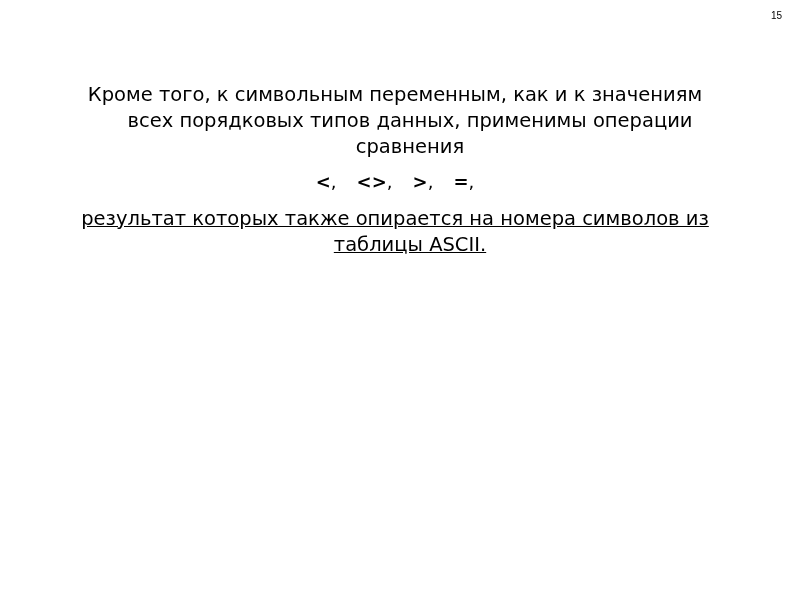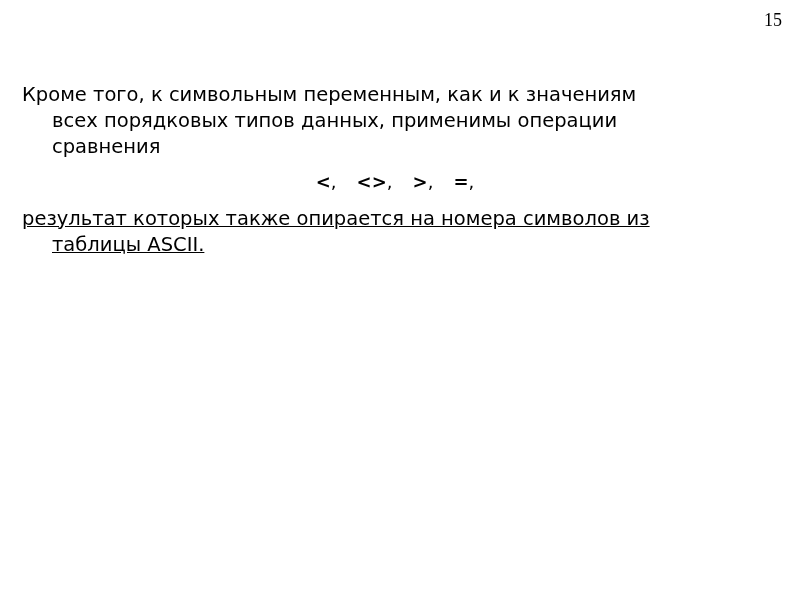--- a/index.html
+++ b/index.html
@@ -16,22 +16,22 @@
   .slide {
     position: relative;
     width: 800px;
     height: 600px;
     box-sizing: border-box;
   }
   .slide-number {
     position: absolute;
     top: 10px;
     right: 18px;
-    font-family: Liberation Serif, serif;
-    font-size: 18px;
+    font-family: Liberation Sans, sans-serif;
+    font-size: 10px;
     color: #000000;
     letter-spacing: 0px;
   }
   .title-block {
     position: absolute;
     top: 22px;
     left: 42px;
     right: 42px;
   }
   .slide-title {
@@ -55,20 +55,21 @@
     left: 22px;
     right: 32px;
   }
   .para {
     font-family: "DejaVu Sans", sans-serif;
     font-size: 19.5px;
     color: #000000;
     line-height: 1.33;
     text-indent: 0;
     margin: 0;
+    text-align: center;
   }
   .para .wrap-indent {
     display: block;
     padding-left: 30px;
   }
   .ops-line {
     margin-top: 10px;
     text-align: center;
     font-family: "DejaVu Sans", sans-serif;
     font-size: 19px;

